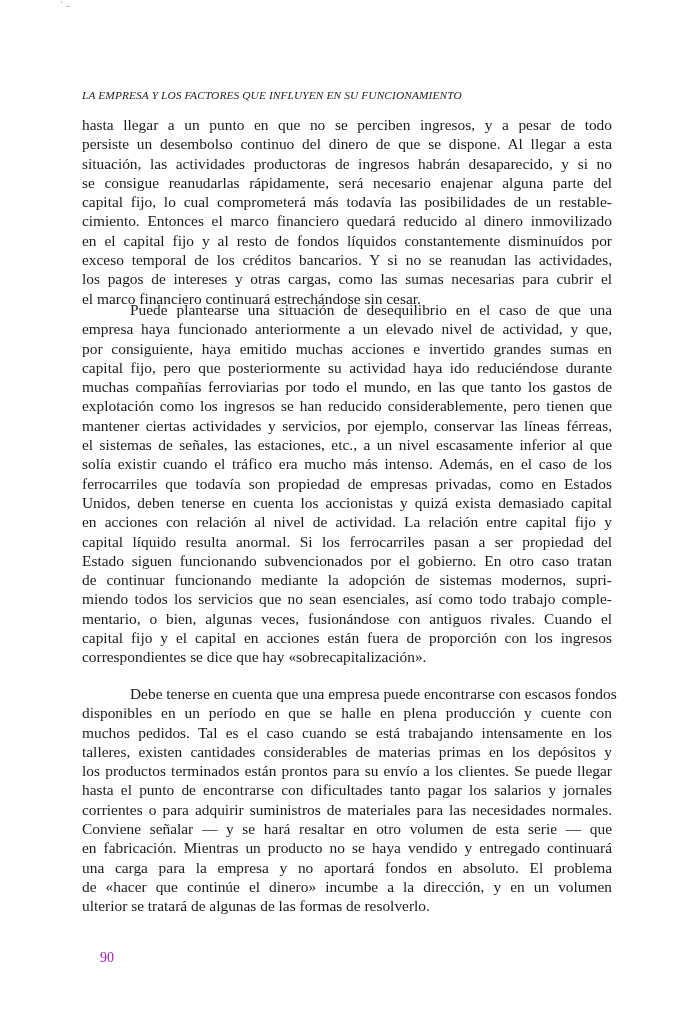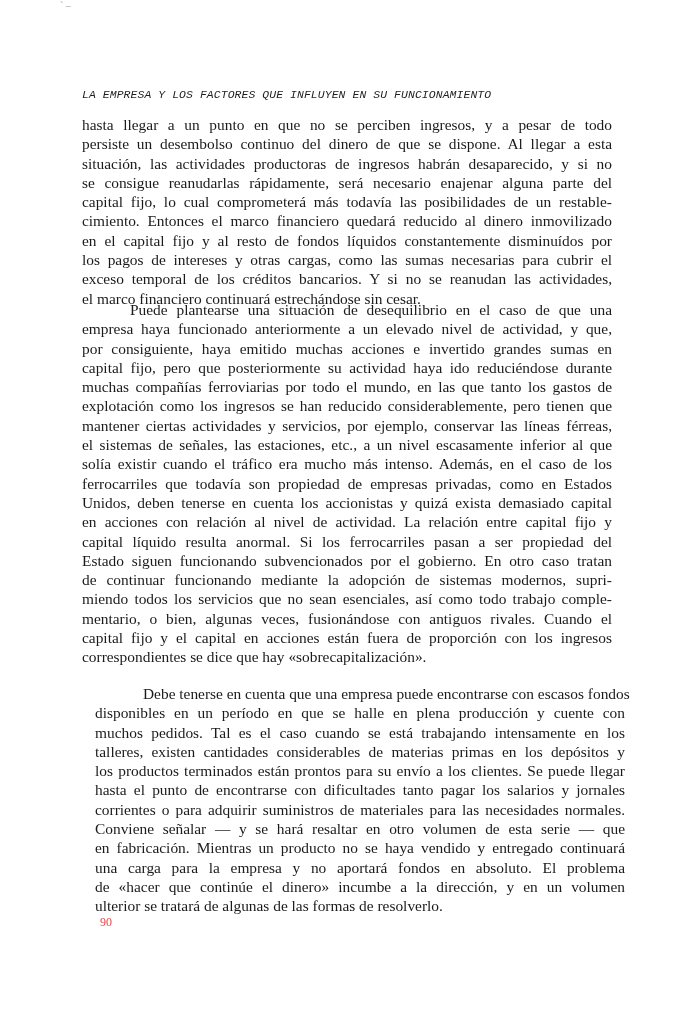--- a/index.html
+++ b/index.html
@@ -18,21 +18,21 @@
   .page {
     position: absolute;
     left: 0; top: 0;
     width: 686px;
     height: 1009px;
   }
   .running-head {
     position: absolute;
     left: 82px;
     top: 89px;
-    font-family: Liberation Mono, monospace;
+    font-family: Liberation Serif, serif;
     font-style: italic;
     font-size: 11.4px;
     letter-spacing: 0.1px;
     color: #1f1f1f;
     white-space: nowrap;
   }
   .para {
     position: absolute;
     left: 82px;
     width: 530px;
@@ -48,27 +48,27 @@
     overflow: visible;
   }
   .para .line.last {
     text-align-last: left;
   }
   .para .line.indent {
     padding-left: 48px;
   }
   #p1 { top: 115px; }
   #p2 { top: 300px; }
-  #p3 { top: 684px; margin-left: 13px; }
+  #p3 { top: 684px; }
   .page-number {
     position: absolute;
     left: 100px;
-    top: 915px;
-    font-size: 12px;
-    color: #ef4444;
+    top: 950px;
+    font-size: 14px;
+    color: #a21caf;
   }
   .scan-mark {
     position: absolute;
     color: #9a9a9a;
     font-size: 10px;
   }
 </style>
 </head>
 <body>
 
@@ -78,22 +78,22 @@
   <div class="running-head">LA EMPRESA Y LOS FACTORES QUE INFLUYEN EN SU FUNCIONAMIENTO</div>
 
   <div class="para" id="p1">
     <span class="line">hasta llegar a un punto en que no se perciben ingresos, y a pesar de todo</span>
     <span class="line">persiste un desembolso continuo del dinero de que se dispone. Al llegar a esta</span>
     <span class="line">situación, las actividades productoras de ingresos habrán desaparecido, y si no</span>
     <span class="line">se consigue reanudarlas rápidamente, será necesario enajenar alguna parte del</span>
     <span class="line">capital fijo, lo cual comprometerá más todavía las posibilidades de un restable-</span>
     <span class="line">cimiento. Entonces el marco financiero quedará reducido al dinero inmovilizado</span>
     <span class="line">en el capital fijo y al resto de fondos líquidos constantemente disminuídos por</span>
+    <span class="line">exceso temporal de los créditos bancarios. Y si no se reanudan las actividades,</span>
     <span class="line">los pagos de intereses y otras cargas, como las sumas necesarias para cubrir el</span>
-    <span class="line">exceso temporal de los créditos bancarios. Y si no se reanudan las actividades,</span>
     <span class="line last">el marco financiero continuará estrechándose sin cesar.</span>
   </div>
 
   <div class="para" id="p2">
     <span class="line indent">Puede plantearse una situación de desequilibrio en el caso de que una</span>
     <span class="line">empresa haya funcionado anteriormente a un elevado nivel de actividad, y que,</span>
     <span class="line">por consiguiente, haya emitido muchas acciones e invertido grandes sumas en</span>
     <span class="line">capital fijo, pero que posteriormente su actividad haya ido reduciéndose durante</span>
     <span class="line">muchas compañías ferroviarias por todo el mundo, en las que tanto los gastos de</span>
     <span class="line">explotación como los ingresos se han reducido considerablemente, pero tienen que</span>

